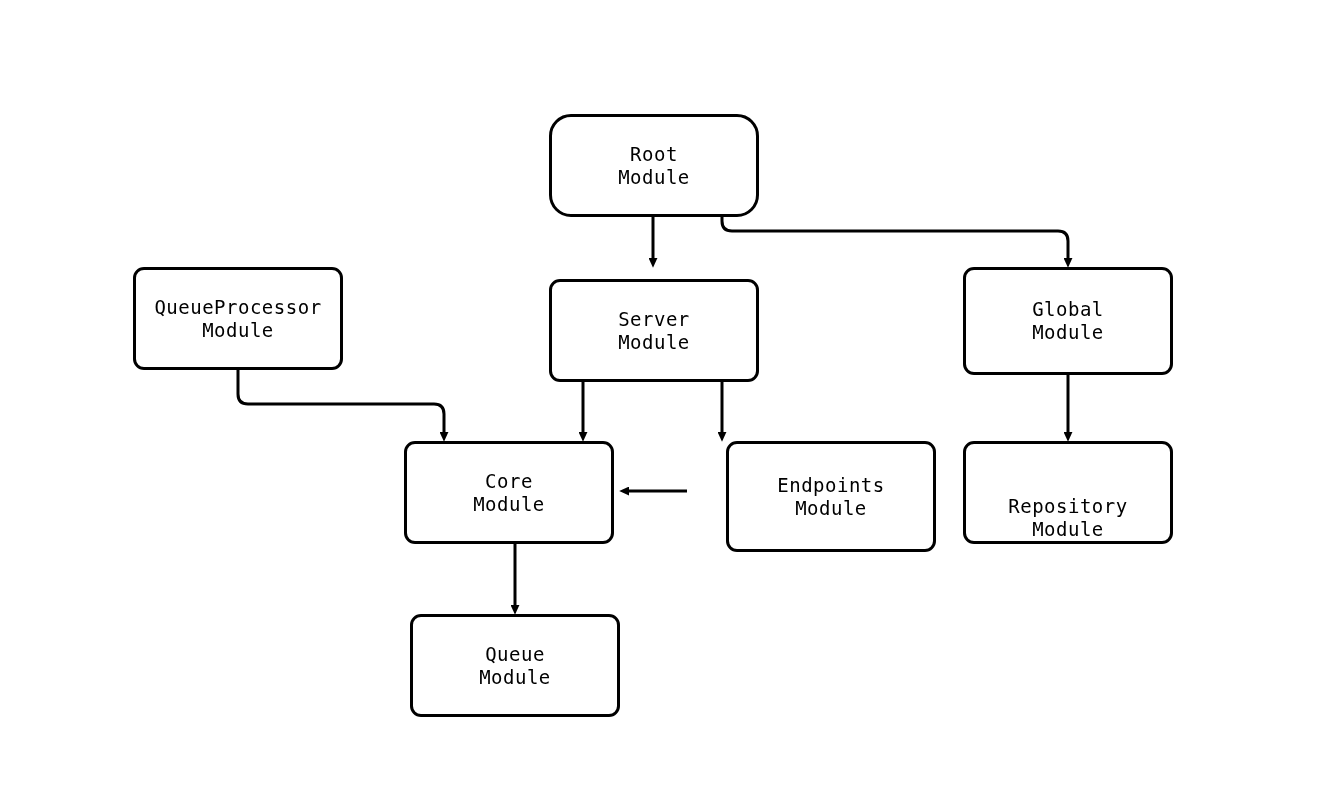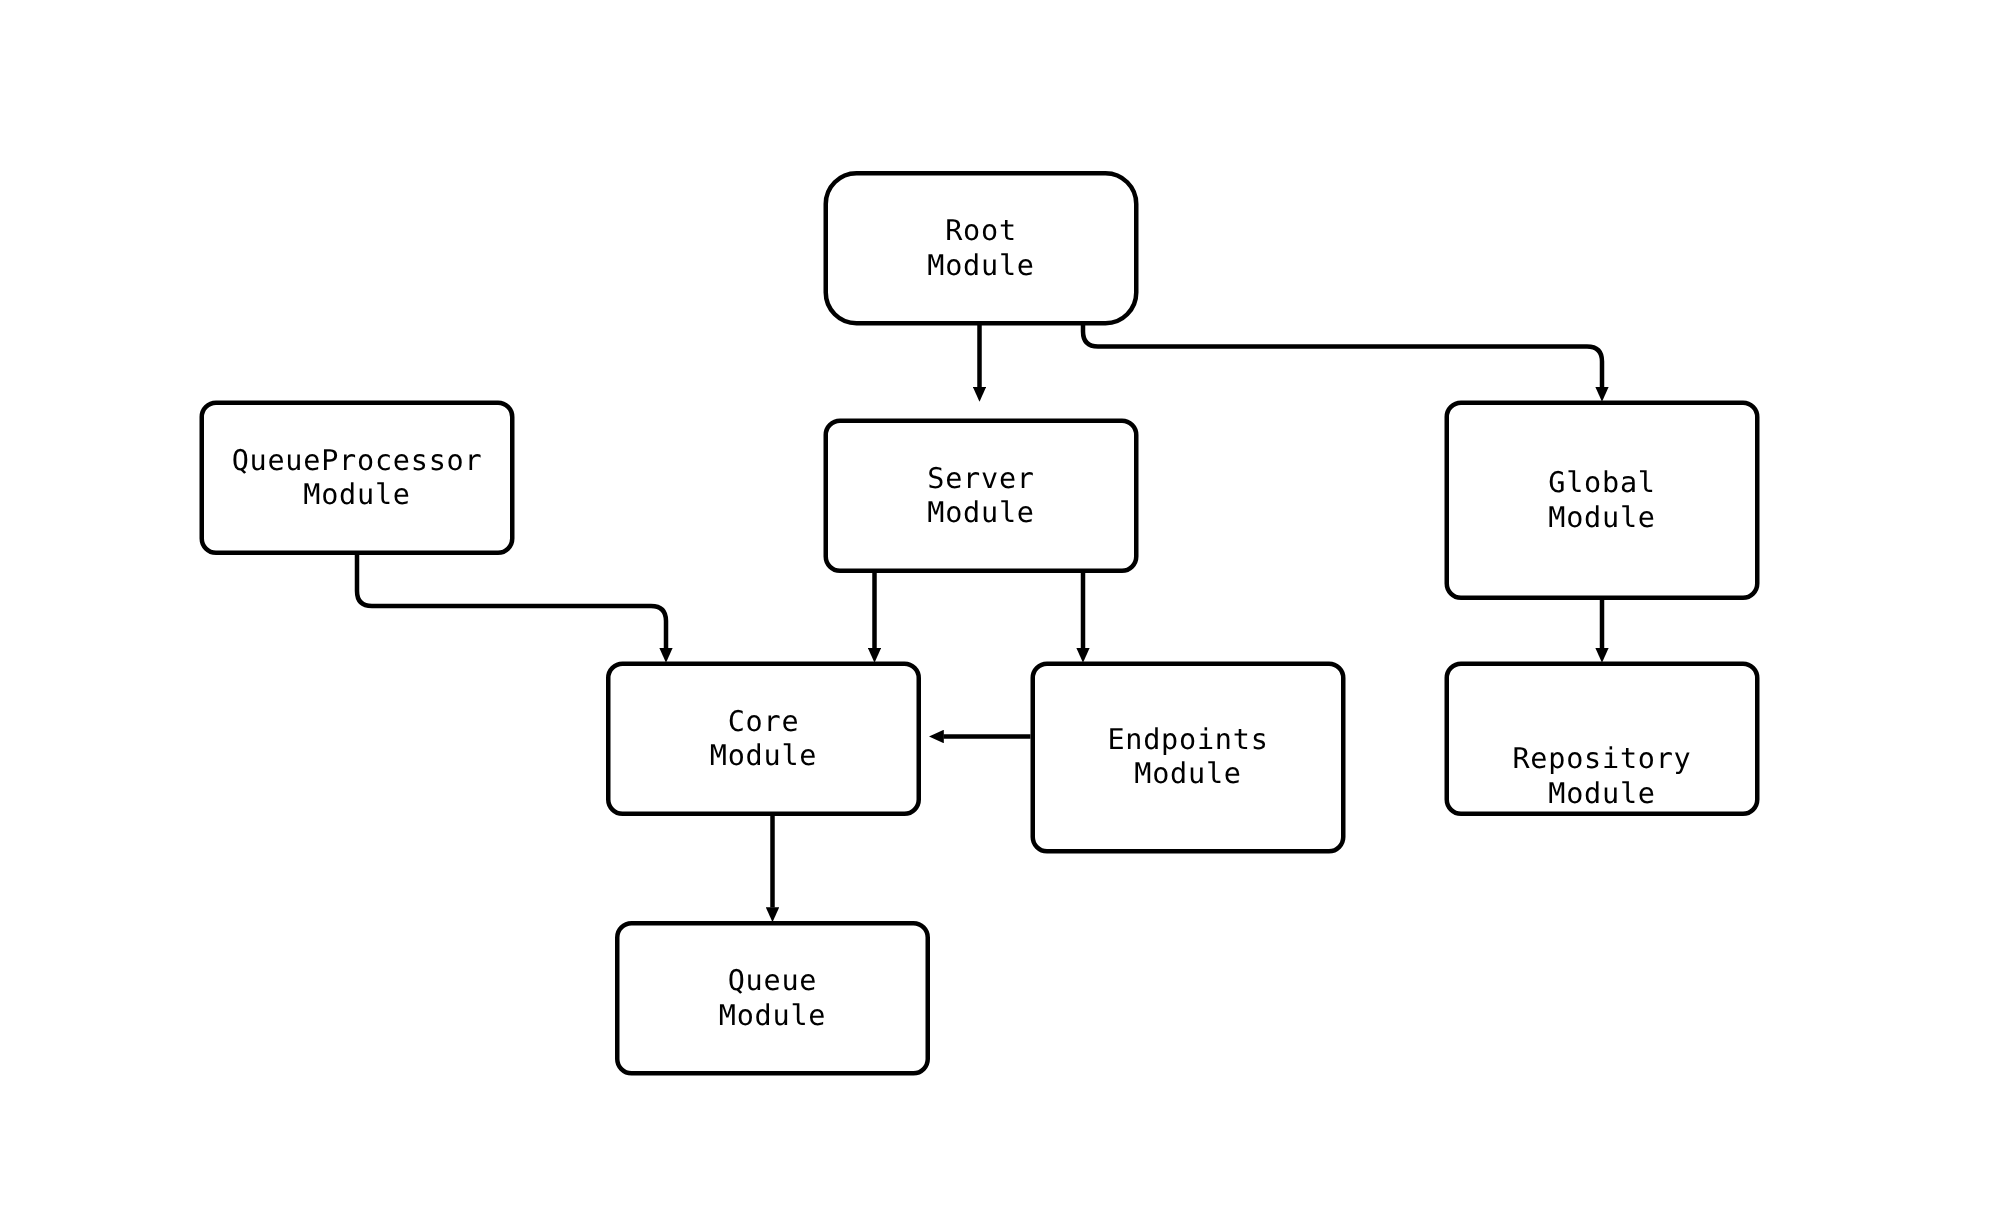--- a/index.html
+++ b/index.html
@@ -77,29 +77,29 @@
 Module</div>
       </div>
       <div class="node" style="left: 133px; top: 267px; width: 210px; height: 103px; border-color: rgb(0, 0, 0); border-width: 3px; border-radius: 11px;">
         <div class="node-label">QueueProcessor
 Module</div>
       </div>
       <div class="node" style="left: 549px; top: 279px; width: 210px; height: 103px; border-color: rgb(0, 0, 0); border-width: 3px; border-radius: 11px;">
         <div class="node-label">Server
 Module</div>
       </div>
-      <div class="node" style="left: 963px; top: 267px; width: 210px; height: 133px; border-color: rgb(0, 0, 0); border-width: 3px; border-radius: 11px;">
+      <div class="node" style="left: 963px; top: 267px; width: 210px; height: 108px; border-color: rgb(0, 0, 0); border-width: 3px; border-radius: 11px;">
         <div class="node-label">Global
 Module</div>
       </div>
       <div class="node" style="left: 404px; top: 441px; width: 210px; height: 103px; border-color: rgb(0, 0, 0); border-width: 3px; border-radius: 11px;">
         <div class="node-label">Core
 Module</div>
       </div>
-      <div class="node" style="left: 687px; top: 441px; width: 210px; height: 128px; border-color: rgb(0, 0, 0); border-width: 3px; border-radius: 11px;">
+      <div class="node" style="left: 726px; top: 441px; width: 210px; height: 111px; border-color: rgb(0, 0, 0); border-width: 3px; border-radius: 11px;">
         <div class="node-label">Endpoints
 Module</div>
       </div>
       <div class="node" style="left: 963px; top: 441px; width: 210px; height: 103px; border-color: rgb(0, 0, 0); border-width: 3px; border-radius: 11px; justify-content: flex-end;">
         <div class="node-label">Repository
 Module</div>
       </div>
       <div class="node" style="left: 410px; top: 614px; width: 210px; height: 103px; border-color: rgb(0, 0, 0); border-width: 3px; border-radius: 11px;">
         <div class="node-label">Queue
 Module</div>

